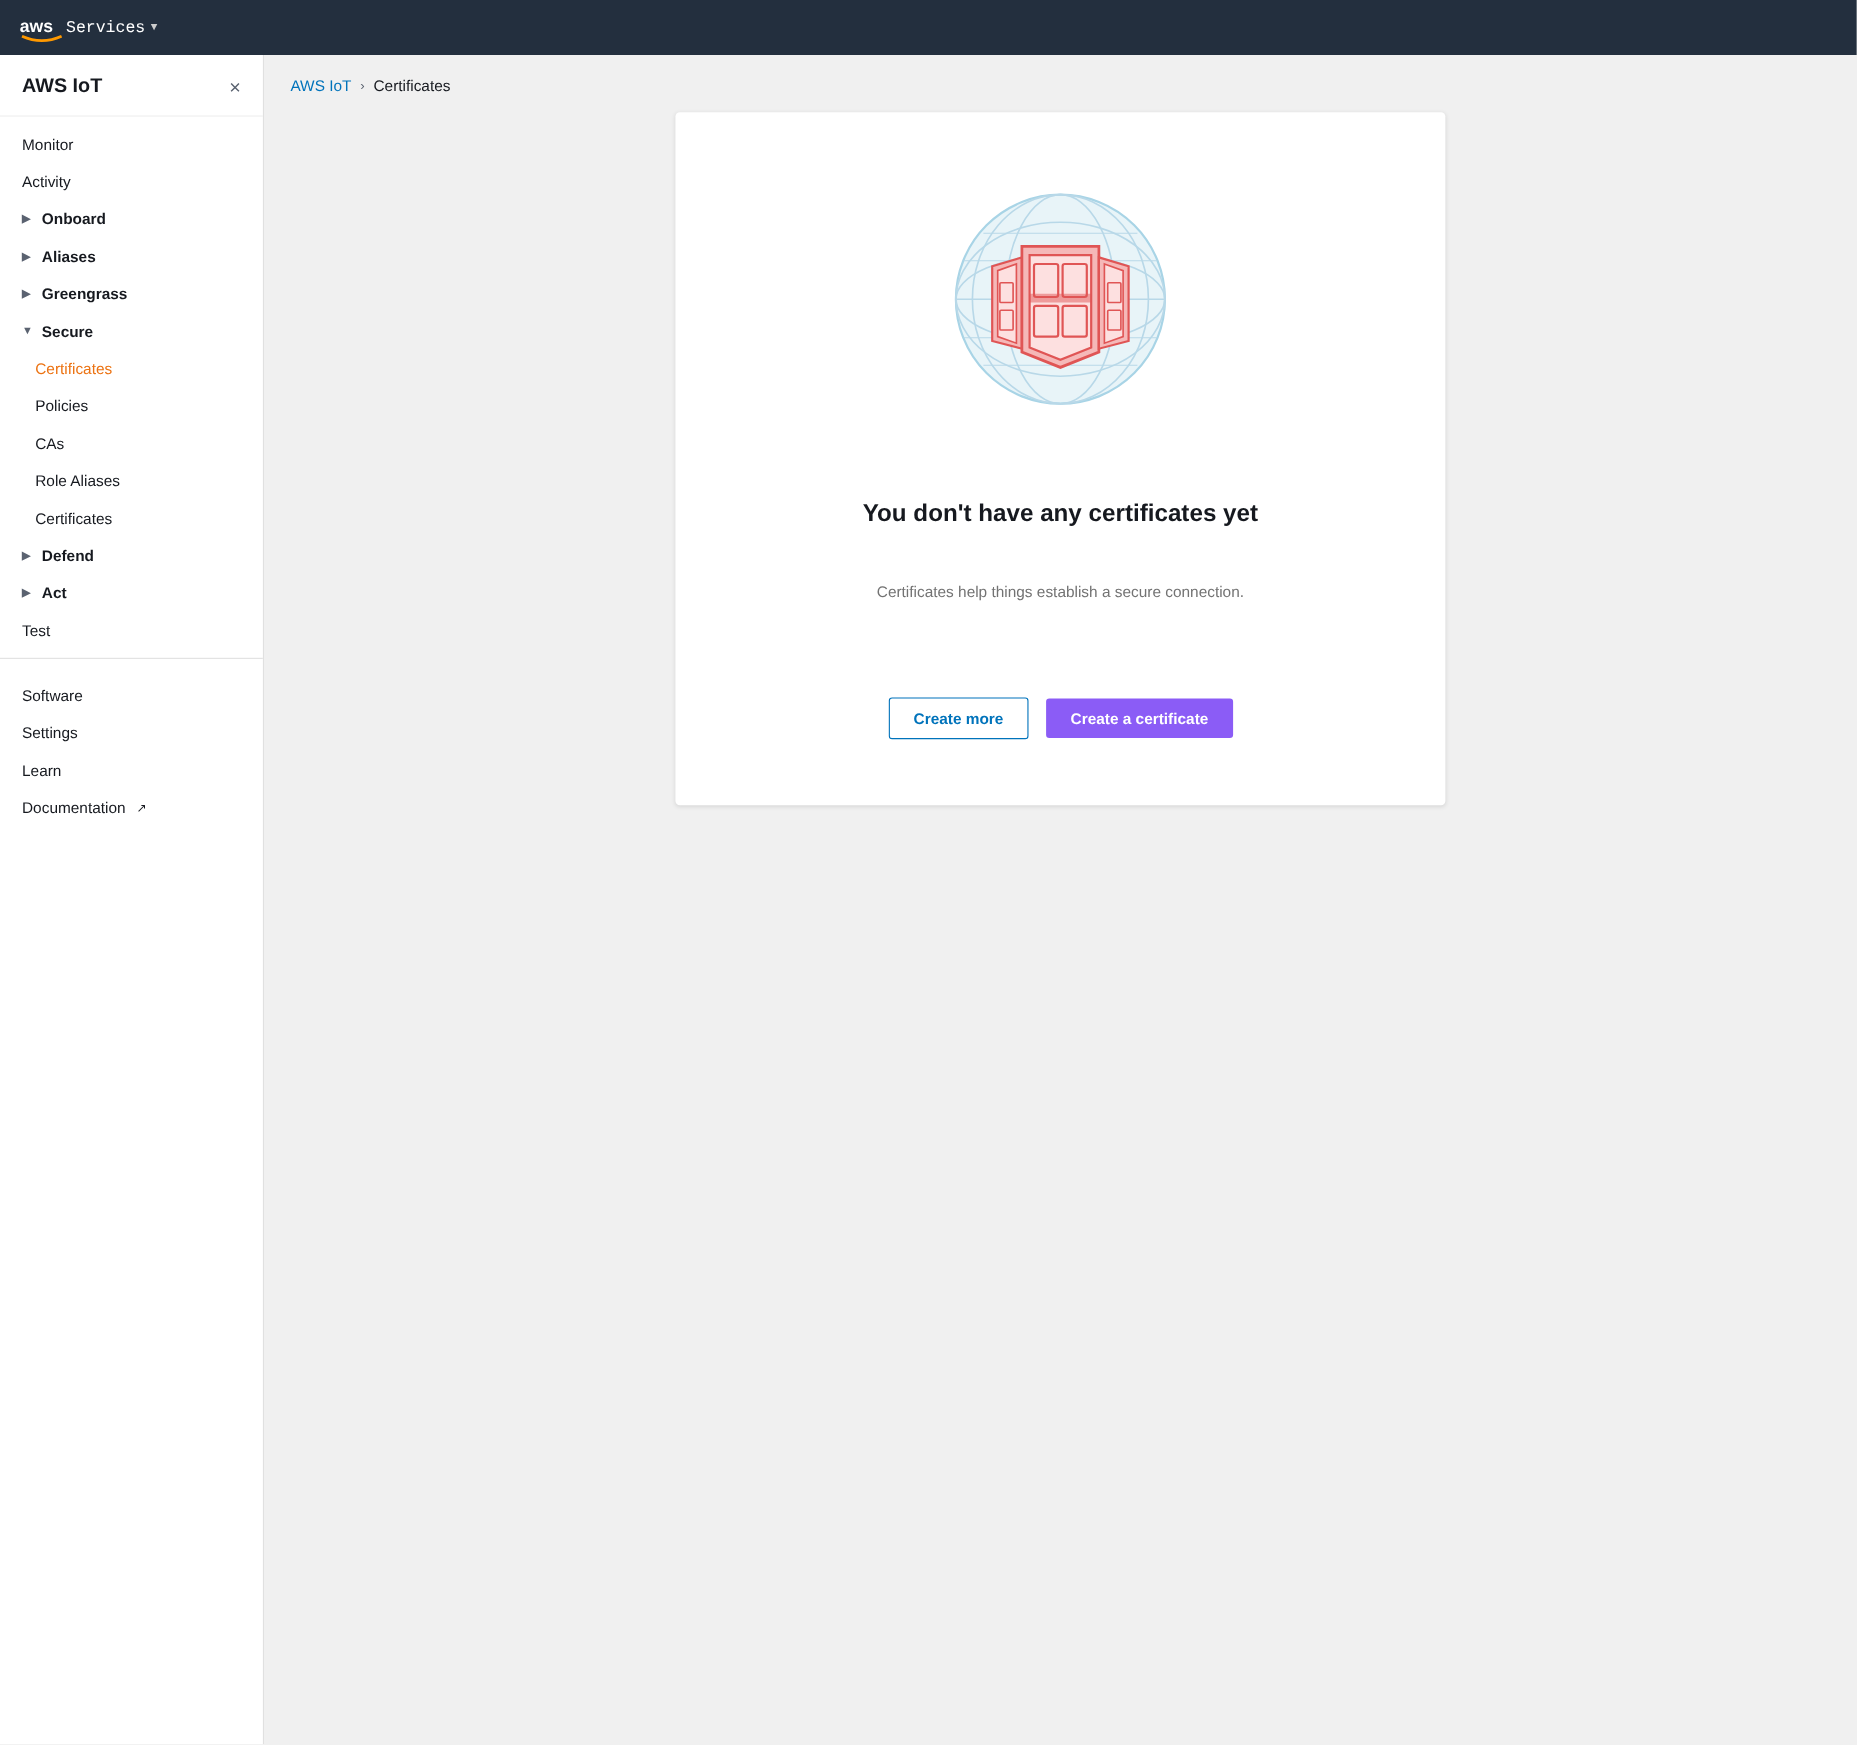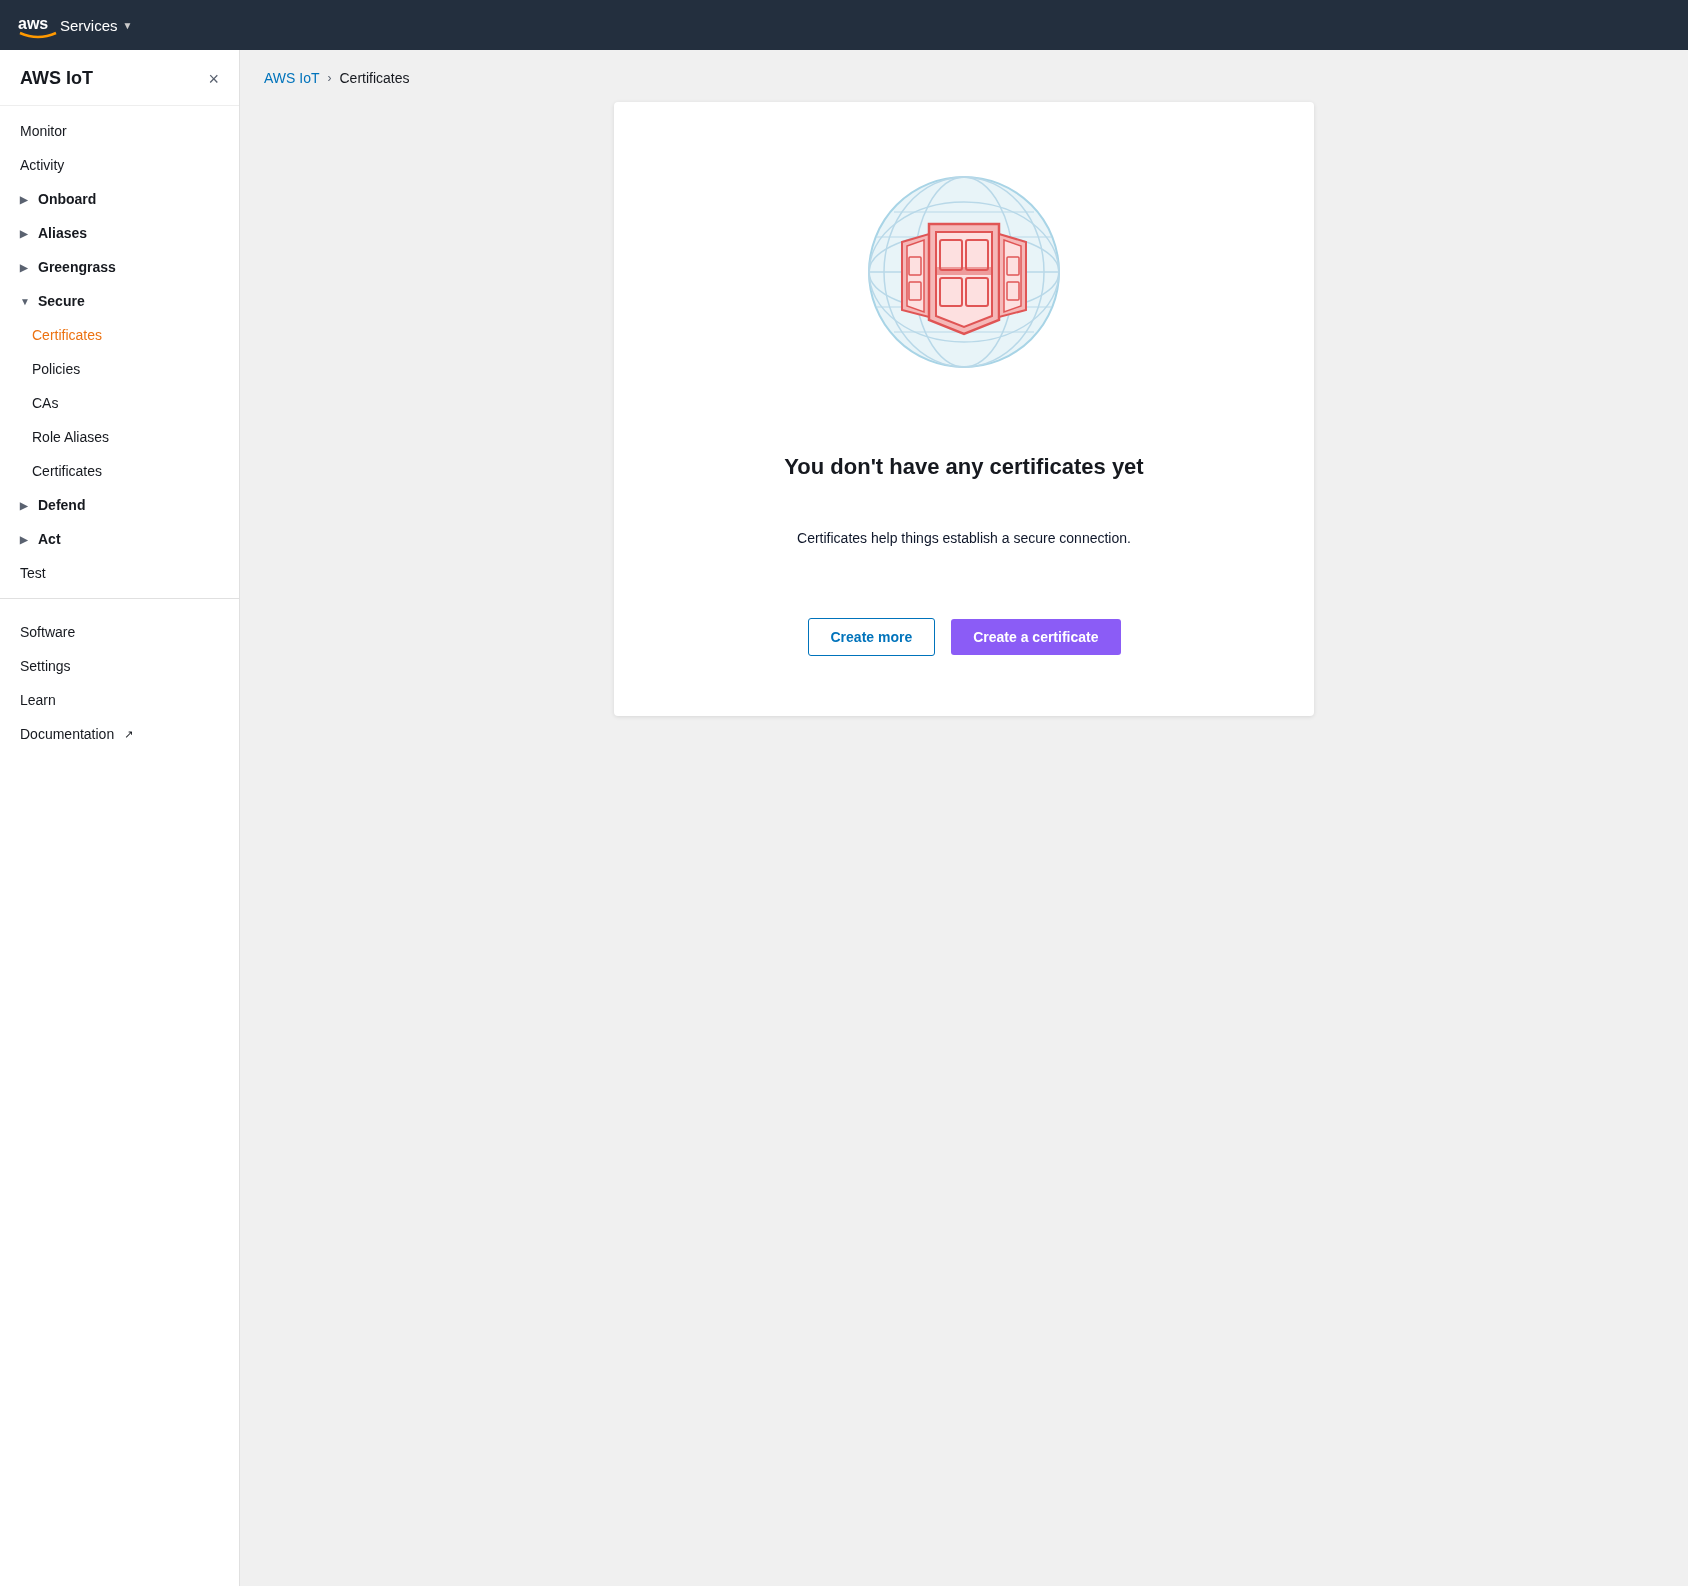--- a/index.html
+++ b/index.html
@@ -19,20 +19,21 @@
       align-items: center;
       gap: 4px;
     }
     .services-btn {
       color: #fff;
       font-size: 15px;
       display: flex;
       align-items: center;
       gap: 5px;
       cursor: pointer;
+      font-family: Liberation Mono, monospace;
     }
     .services-btn .chevron {
       font-size: 10px;
       color: #ccc;
     }
 
     
     .main-layout {
       display: flex;
       flex: 1;
@@ -161,23 +162,23 @@
 
     .empty-title {
       font-size: 22px;
       font-weight: 700;
       color: #16191f;
       margin-bottom: 10px;
       text-align: center;
     }
     .empty-desc {
       font-size: 14px;
-      color: #0f172a;
+      color: #737373;
       text-align: center;
-      margin-bottom: 32px;
+      margin-bottom: 48px;
     }
 
     .btn-row {
       display: flex;
       gap: 16px;
       align-items: center;
     }
     .btn-outline {
       padding: 10px 22px;
       border: 1px solid #0073bb;

